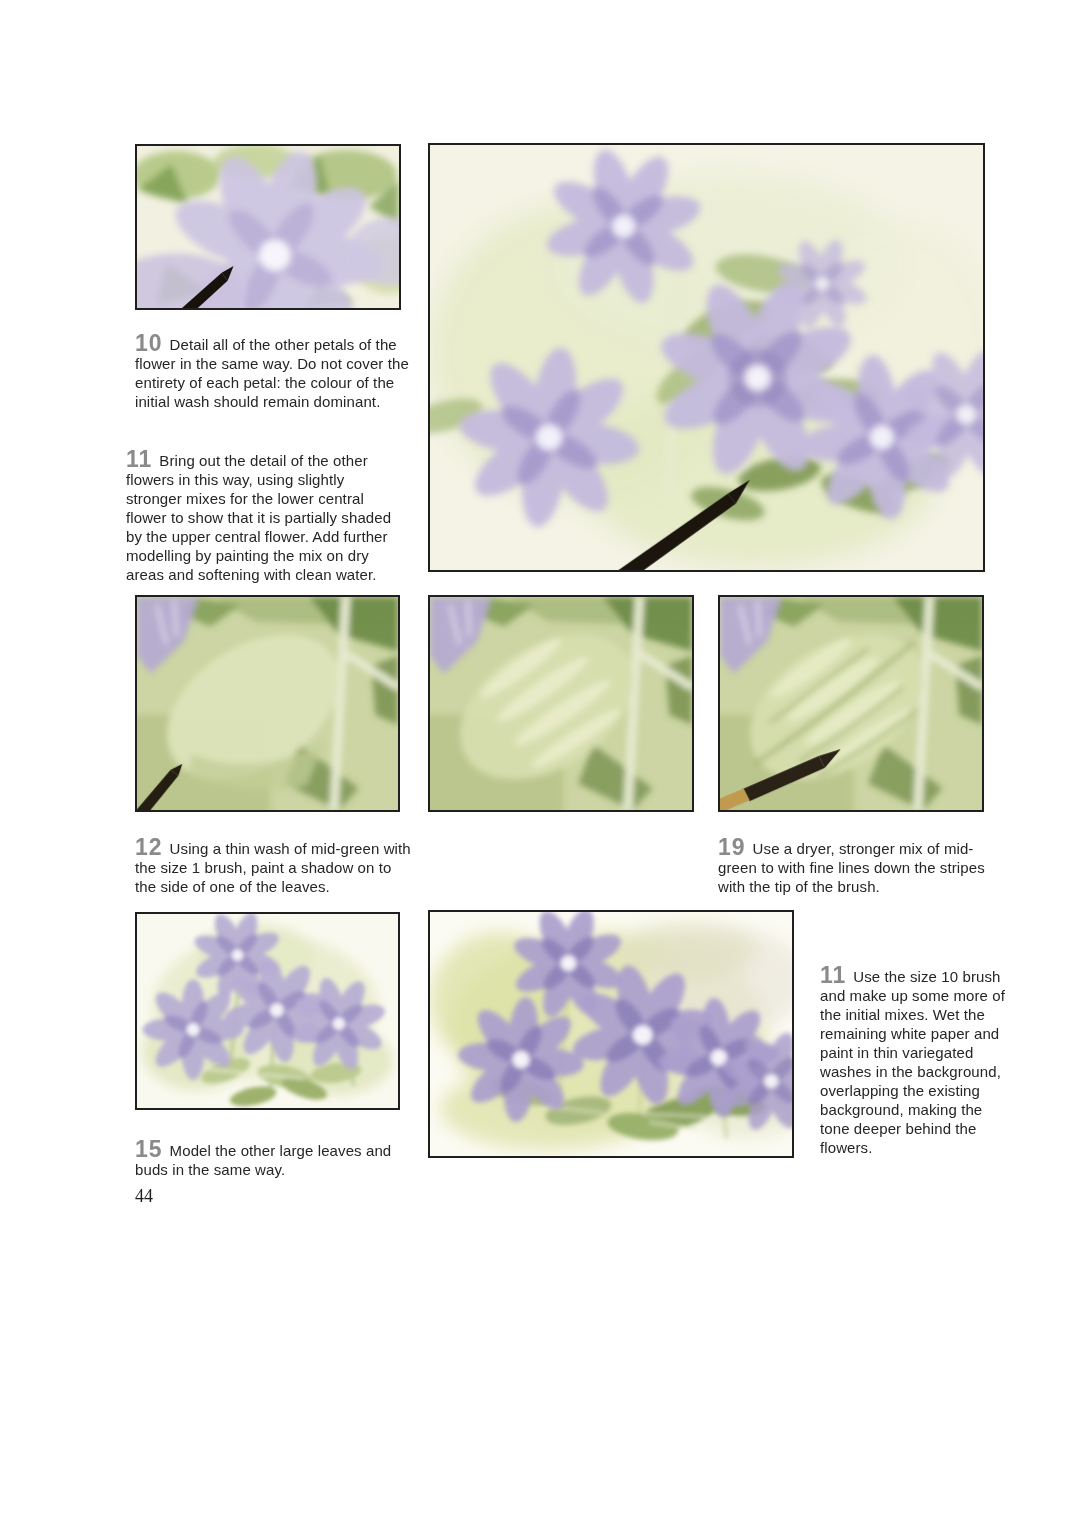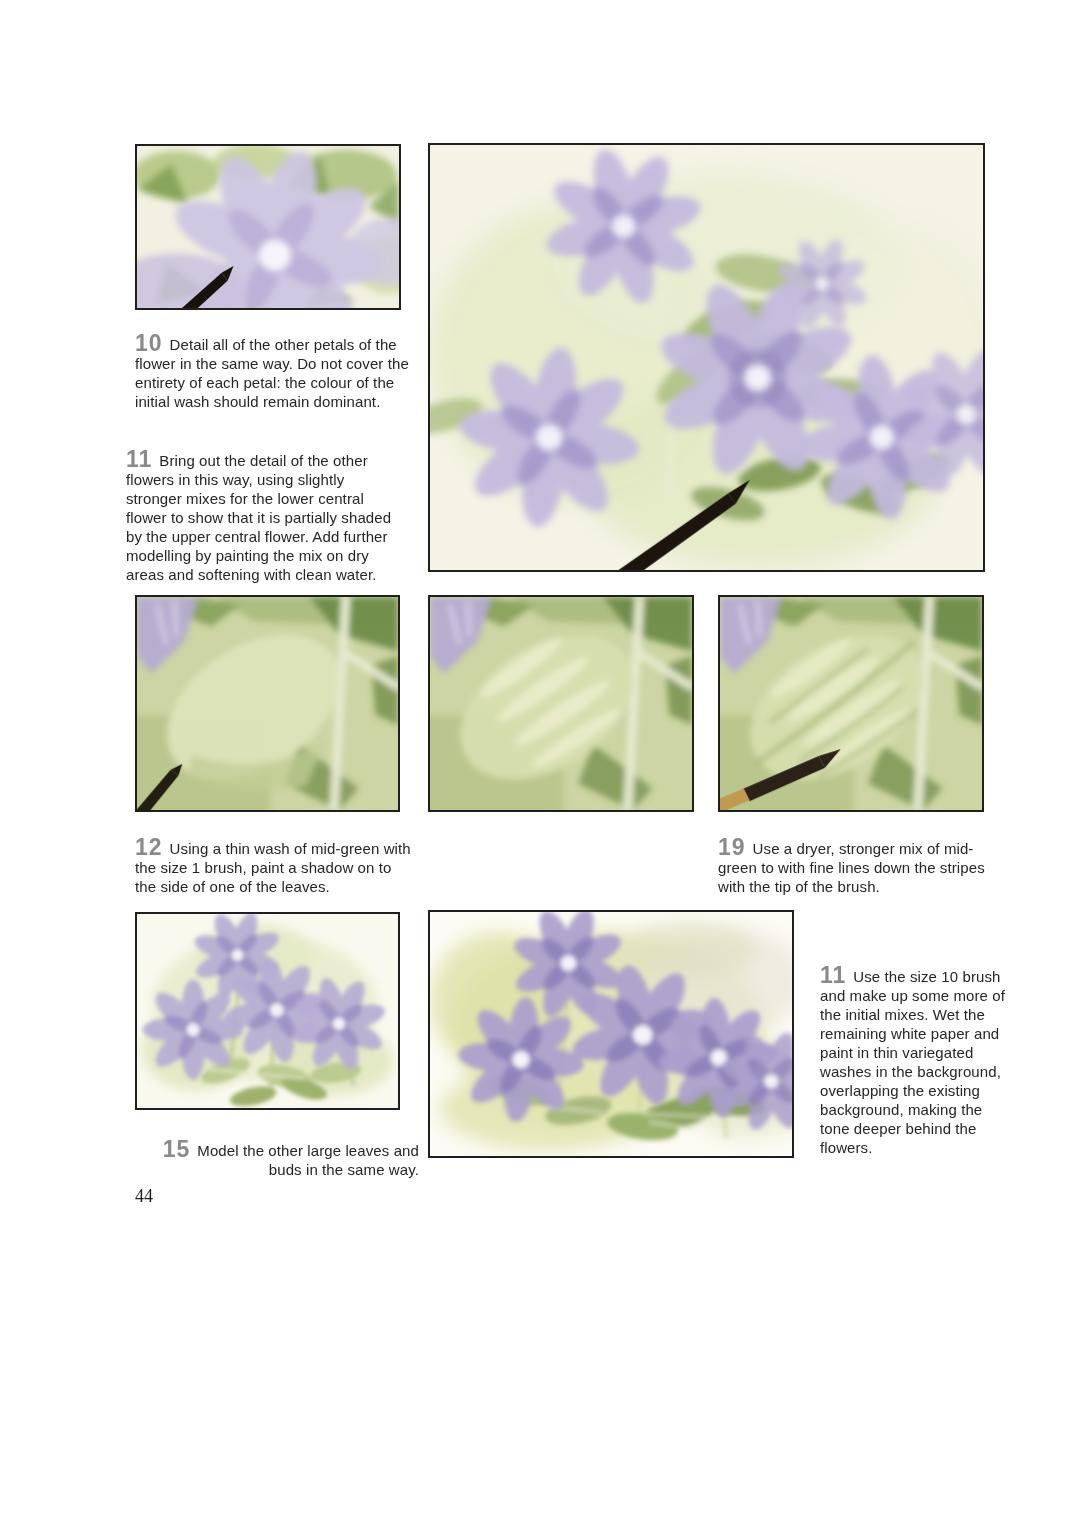--- a/index.html
+++ b/index.html
@@ -31,21 +31,21 @@
   #cap10{left:135px;top:320px;width:284px;}
   #cap11{left:126px;top:436px;width:276px;}
   #fig12{left:135px;top:595px;width:265px;height:217px;}
   #fig13{left:428px;top:595px;width:266px;height:217px;}
   #fig14{left:718px;top:595px;width:266px;height:217px;}
   #cap12{left:135px;top:824px;width:278px;}
   #cap13{left:428px;top:824px;width:282px;}
   #cap14{left:718px;top:824px;width:280px;}
   #fig15{left:135px;top:912px;width:265px;height:198px;}
   #fig16{left:428px;top:910px;width:366px;height:248px;}
-  #cap15{left:135px;top:1126px;width:284px;text-align:right;}
+  #cap15{left:135px;top:1126px;width:284px;}
   #cap16{left:820px;top:952px;width:192px;}
 </style>
 </head>
 <body>
 
 <div class="page">
 
   <div class="photo" id="fig10" role="img" aria-label="Brush adding petal detail to a pale purple clematis flower close-up">
     <svg viewBox="0 0 266 166" preserveAspectRatio="none">
       <defs>

